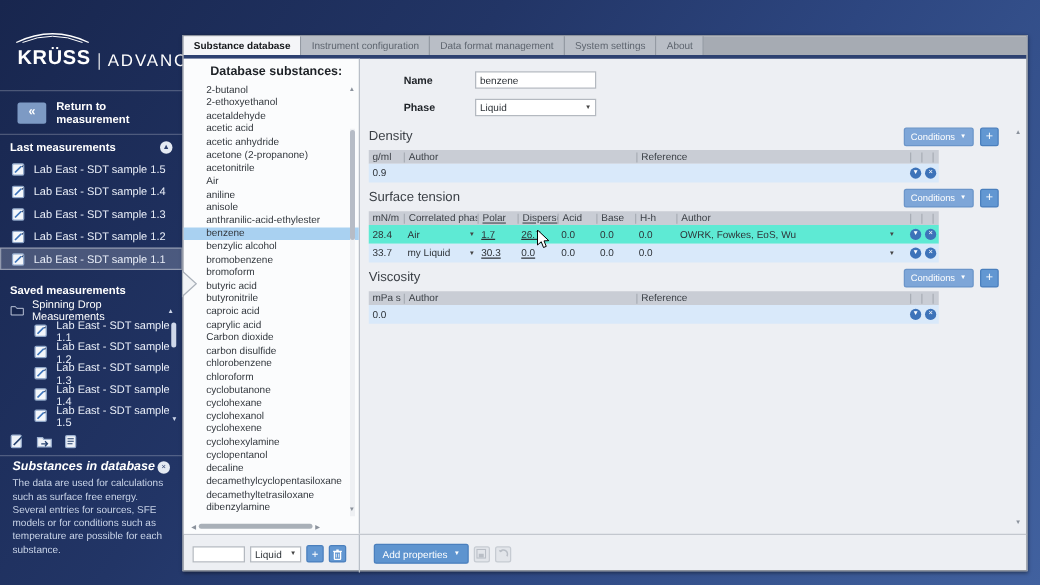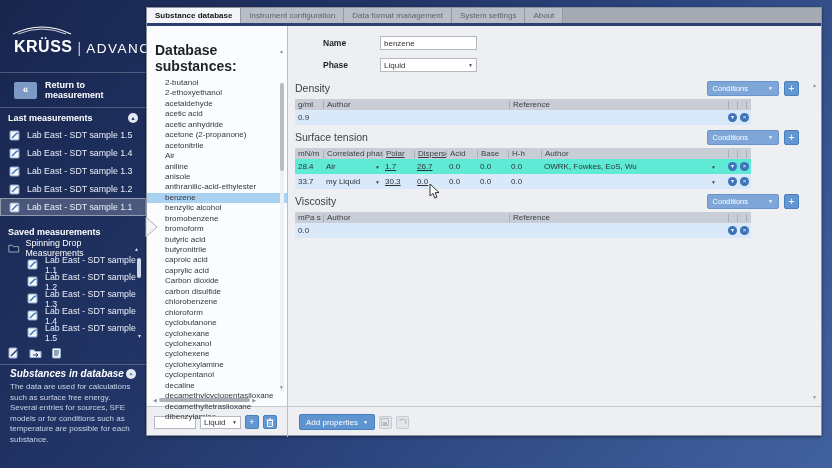--- a/index.html
+++ b/index.html
@@ -37,31 +37,31 @@
   .saved-item { padding-left:26px; height:17px; }
   .saved-scroll { position:absolute; right:5px; top:2px; width:4px; height:20px;
     background:#cfd8ea; border-radius:2px; }
   .saved-down { position:absolute; right:5px; bottom:2px; font-size:6px; color:#cfd8ea; }
   .mini-icons { display:flex; gap:9px; padding-left:8px; margin:6px 0 5px 0; }
   .info-block { padding:3px 10px 0 10px; }
   .info-head { display:flex; align-items:center; justify-content:space-between; }
   .info-title { font-style:italic; font-weight:bold; font-size:10px; }
   .info-text { margin-top:3px; font-size:8px; line-height:1.32; color:#c9d4e8; }
   
-  .panel { position:absolute; left:146px; top:7px; width:676px; height:429px;
+  .panel { position:absolute; left:146px; top:28px; width:676px; height:429px;
     background:#edeff3; border:1px solid #8d939d; box-shadow:0 1px 3px rgba(0,0,0,.45); color:#2e3338; }
   .tabbar { height:15px; background:#a6abb3; display:flex; align-items:stretch; }
   .tab { padding:0 8px; font-size:8px; line-height:15px; color:#5d646e;
     background:#b9bec6; border-right:1px solid #949aa3; white-space:nowrap; }
   .tab.active { background:#f4f5f8; color:#16181b; font-weight:bold; }
   .accent-line { height:3px; background:#2c4070; }
   .content { display:flex; height:380px; }
   
   .subcol { width:141px; background:#fbfcfd; border-right:1px solid #b9bfc8; position:relative; }
-  .subcol-head { font-weight:bold; font-size:14px; color:#1d2126; padding:16px 0 4px 8px; }
+  .subcol-head { font-weight:bold; font-size:10px; color:#1d2126; padding:5px 0 4px 8px;text-align:center; }
   .sublist { margin-left:0; }
   .sub-item { height:10.45px; line-height:10.45px; font-size:8px; color:#33383e; padding-left:18px;
     white-space:nowrap; overflow:hidden; }
   .sub-item.selected { background:#a9d1f1; }
   .v-up { position:absolute; right:3px; top:22px; font-size:5px; color:#8b929c; }
   .v-track { position:absolute; right:3px; top:56px; width:4px; height:310px; background:#eef0f3; }
   .v-thumb { position:absolute; right:3px; top:57px; width:4px; height:88px; background:#b6bcc6; border-radius:2px; }
   .v-down { position:absolute; right:3px; bottom:16px; font-size:5px; color:#8b929c; }
   .h-scroll { position:absolute; left:6px; bottom:3px; width:103px; height:6px; display:flex; align-items:center; gap:2px; }
   .h-arrow { font-size:5px; color:#8b929c; }
@@ -72,21 +72,21 @@
   .flabel { width:59px; font-weight:bold; font-size:8.5px; color:#1d2126; padding-left:2px;margin-left:26px; }
   .tinput { width:97px; height:14px; border:1px solid #b4b9c0; background:#fff; font-size:8px;
     padding:0 3px; font-family:"Liberation Sans",sans-serif; color:#2e3338; }
   .fselect { width:97px; height:14px; border:1px solid #b4b9c0; background:#fff; font-size:8px;
     display:flex; align-items:center; padding-left:3px; position:relative;text-align:center; }
   .fselect .arr { position:absolute; right:3px; font-size:5px; color:#444; }
   .section-head { display:flex; align-items:center; height:16px; margin-top:4px; }
   .section-title { font-size:10.5px; color:#3a3f45; }
   .head-btns { margin-left:auto; display:flex; gap:5px; }
   .cond-btn { height:15px; background:#7ea6d8; border:1px solid #6b95c9; border-radius:2px;
-    color:#fff; font-size:7.5px; padding:0 5px; display:flex; align-items:center; gap:20px; }
+    color:#fff; font-size:7.5px; padding:0 5px; display:flex; align-items:center; gap:4px; }
   .cond-btn .arr { font-size:5px; }
   .plus-btn { width:15px; height:15px; background:#6297d2; border:1px solid #4a7fbd; border-radius:2px;
     color:#fff; font-size:10px; line-height:13px; text-align:center; }
   .tbl { width:456px; margin-top:3px; }
   .thead { display:flex; height:11px; background:#c9cdd5; align-items:center; font-size:8px; color:#3c4147; }
   .trow { display:flex; height:15px; align-items:center; font-size:8px; color:#2e3338; }
   .bg-blue { background:#d9e9fa; }
   .bg-white { background:#5eead4; }
   .c { padding-left:3px; white-space:nowrap; overflow:hidden; height:100%; display:flex; align-items:center; }
   .thead .c { border-left:1px solid #a9aeb6; height:8px; }

